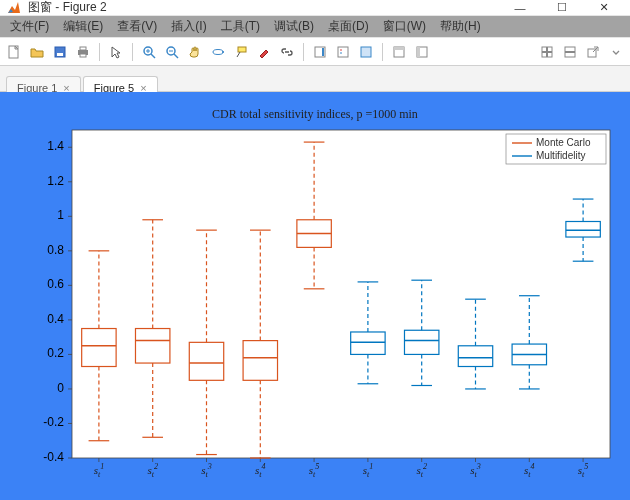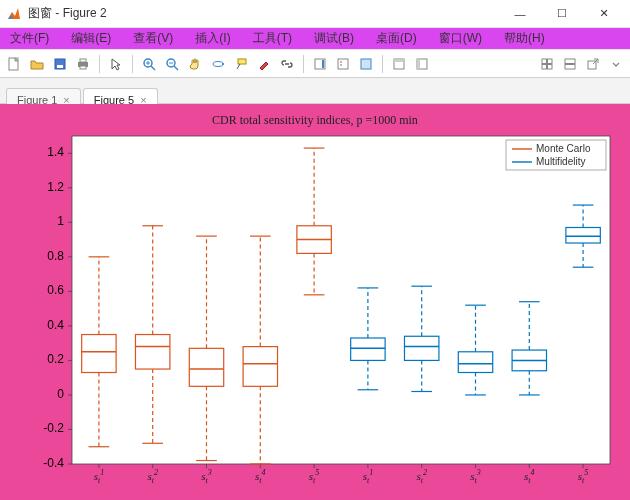--- a/index.html
+++ b/index.html
@@ -7,37 +7,37 @@
     font-family: "Microsoft YaHei", "Segoe UI", Arial, sans-serif;
     font-size: 12px;
     background: #f0f0f0;
     width: 630px;
     height: 500px;
     overflow: hidden;
     display: flex;
     flex-direction: column;
   }
   .titlebar {
-    height: 28px;
+    height: 16px;
     background: #fff;
     border-bottom: 1px solid #e5e5e5;
     display: flex;
     align-items: center;
     padding: 0 6px;
   }
   .app-icon { width:16px; height:16px; margin-right:6px; }
   .title-text { flex:1; font-size:12px; color:#333; }
   .win-btns { display:flex; gap:2px; }
   .win-btn {
     width: 40px; height: 26px; display:flex; align-items:center; justify-content:center;
     font-family: "Segoe UI Symbol", sans-serif; font-size:11px; color:#333;
   }
   .menubar {
-    height: 22px; background:#d946ef; border-bottom:1px solid #e5e5e5;
-    display:flex; align-items:center; padding: 0 4px; gap:10px;
+    height: 22px; background:#a3a3a3; border-bottom:1px solid #e5e5e5;
+    display:flex; align-items:center; padding: 0 4px; gap:2px;
   }
   .menu-item { padding: 2px 6px; font-size:12px; color:#333; }
   .toolbar {
     height: 28px; background:#fff; border-bottom:1px solid #d0d0d0;
     display:flex; align-items:center; padding: 0 4px; gap:3px;
   }
   .tbtn {
     width:20px; height:20px; display:flex; align-items:center; justify-content:center;
     border:1px solid transparent; border-radius:2px;
   }
@@ -49,21 +49,21 @@
   }
   .tab {
     height:22px; padding:0 10px 0 10px; display:flex; align-items:center; gap:6px;
     background:#f7f7f7; border:1px solid #ccc; border-bottom:none;
     border-top-left-radius:3px; border-top-right-radius:3px;
     font-size:11px; color:#555; margin-right:2px; position:relative; top:7px;
   }
   .tab.active { background:#fff; color:#222; }
   .tab .close { font-size:11px; color:#888; }
   .figure-area {
-    flex:1; background:#ec4899; position:relative;
+    flex:1; background:#3b82f6; position:relative;
   }
   svg.chart { width:100%; height:100%; display:block; }
   .ctitle { font-size:12px; fill:#222; font-family: "Times New Roman", serif; }
   .legend-box { fill:none; stroke:#888; stroke-width:0.7; }
   .legend-text { font-size:10px; fill:#333; font-family: Arial, sans-serif; }
   .xlabel { font-size:11px; font-family: "Times New Roman", serif; font-style: italic; fill:#222;}
   .xlabel .sup { font-size:8px; }
   .xlabel .sub { font-size:8px; font-style: italic;}
   .box-mc { stroke:#d9541e; fill:none; stroke-width:1.2; }
   .whisk-mc { stroke:#d9541e; stroke-width:1.2; stroke-dasharray:4 3; }

